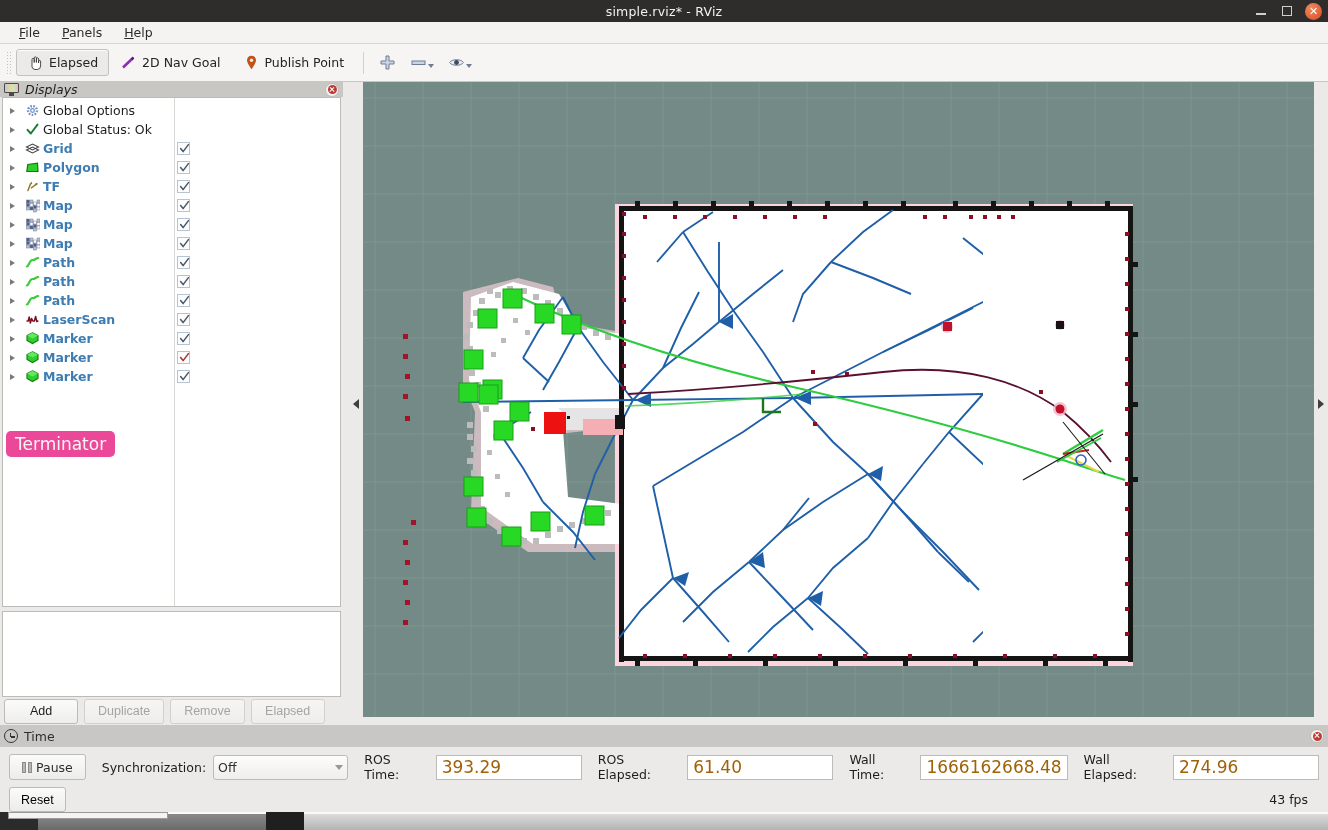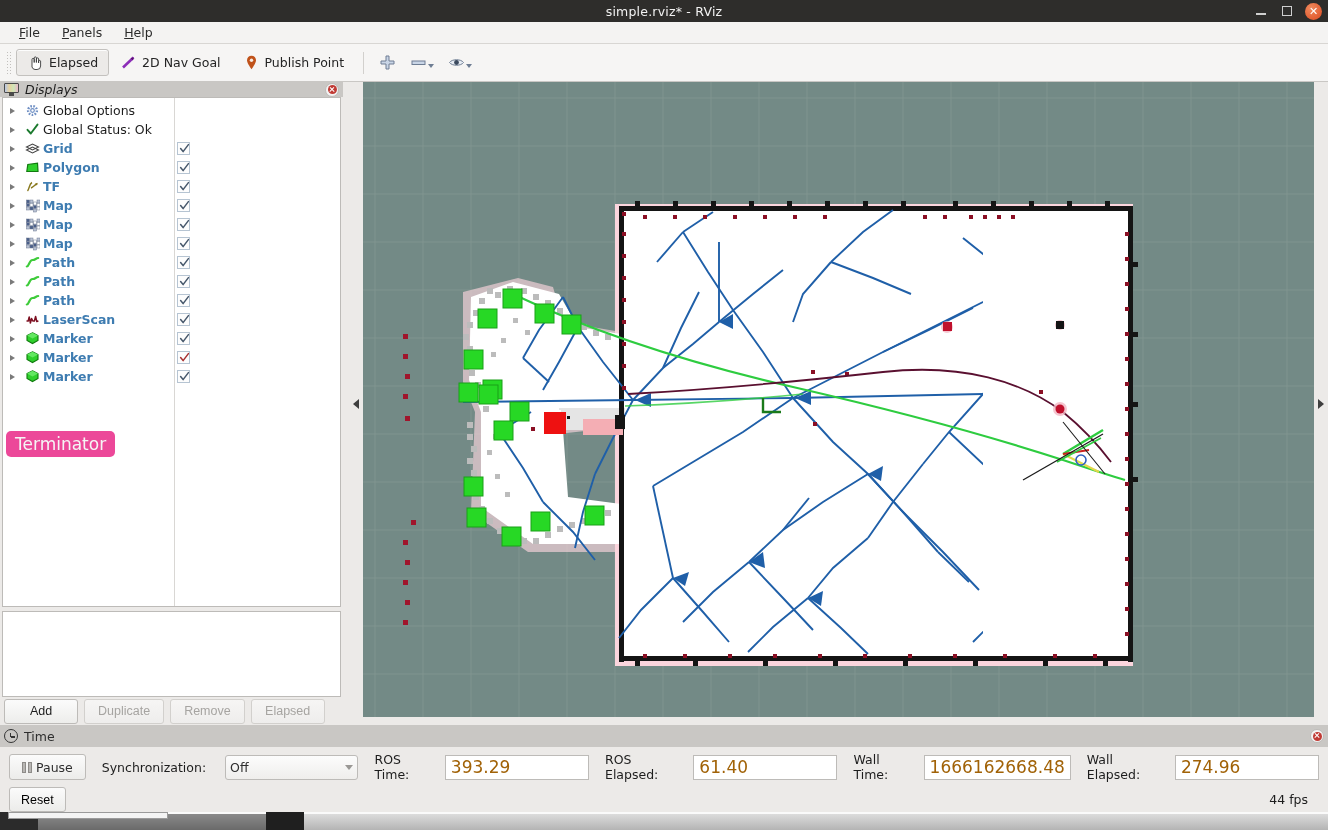--- a/index.html
+++ b/index.html
@@ -143,21 +143,21 @@
   .timerow { height:40px; display:flex; align-items:center; padding:16px 9px; gap:0; }
   .pausebtn { height:26px; display:flex; align-items:center; gap:4px; padding:0 12px;
               background:linear-gradient(to bottom,#fbfbfb,#ececea);
               border:1px solid #bdbbb8; border-radius:3px; font-size:12.5px; cursor:pointer; }
   .pauseglyph { display:flex; gap:2px; }
   .pauseglyph span { width:4px; height:11px; background:#b8b6b3; border:1px solid #8e8c89; }
   .lbl { font-size:12.5px; color:#1d1d1d; margin-left:16px; margin-right:7px; }
   .select { height:25px; width:137px; padding:0 4px; font-size:12.5px;
             background:linear-gradient(to bottom,#fcfcfc,#efeeec);
             border:1px solid #bdbbb8; border-radius:3px;
-            display:flex; align-items:center; cursor:pointer;margin-left:12px; }
+            display:flex; align-items:center; cursor:pointer; }
   .select .sv { flex:1; }
   .select .sc { width:0;height:0;border-left:4px solid transparent;border-right:4px solid transparent;
                 border-top:5px solid #9a9895; }
   .tfield { height:25px; padding:0 5px; font-size:17px; background:#ffffff;
             border:1px solid #bdbbb8; display:flex; align-items:center; color:#a16207; }
   .resetrow { height:25px; display:flex; align-items:center; padding:0 9px; position:relative; }
   .fps { position:absolute; right:20px; font-size:12.5px; color:#1d1d1d; }
   .rbtn { height:25px; padding:0 11px; font-size:12.5px;
           background:linear-gradient(to bottom,#fbfbfb,#ececea);
           border:1px solid #bdbbb8; border-radius:3px; cursor:pointer; }
@@ -939,16 +939,16 @@
 
       <span class="lbl">Wall Time:</span>
       <div class="tfield" style="width:148px">1666162668.48</div>
 
       <span class="lbl">Wall Elapsed:</span>
       <div class="tfield" style="width:148px">274.96</div>
     </div>
 
     <div class="resetrow">
       <button class="rbtn">Reset</button>
-      <span class="fps">44 fps</span>
+      <span class="fps">43 fps</span>
     </div>
   </div>
 </div>
 
 </body></html>

